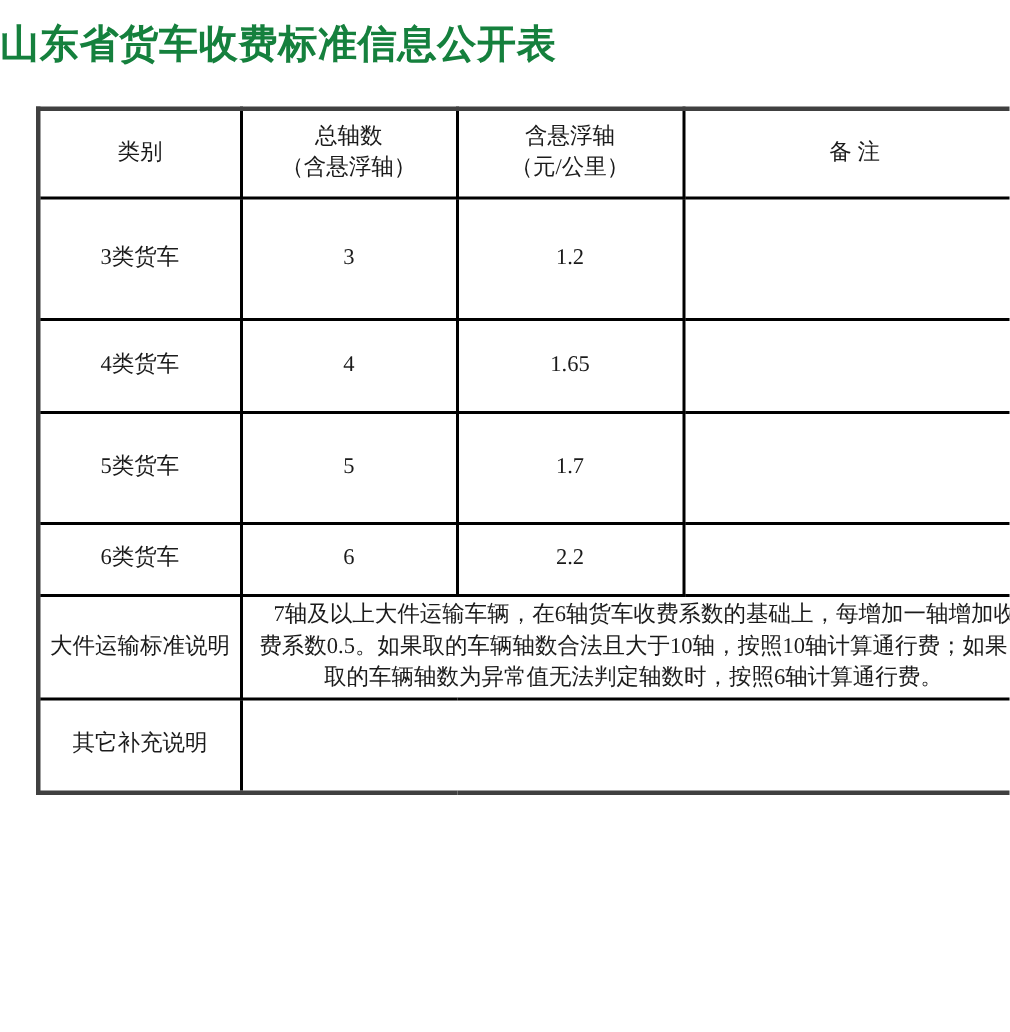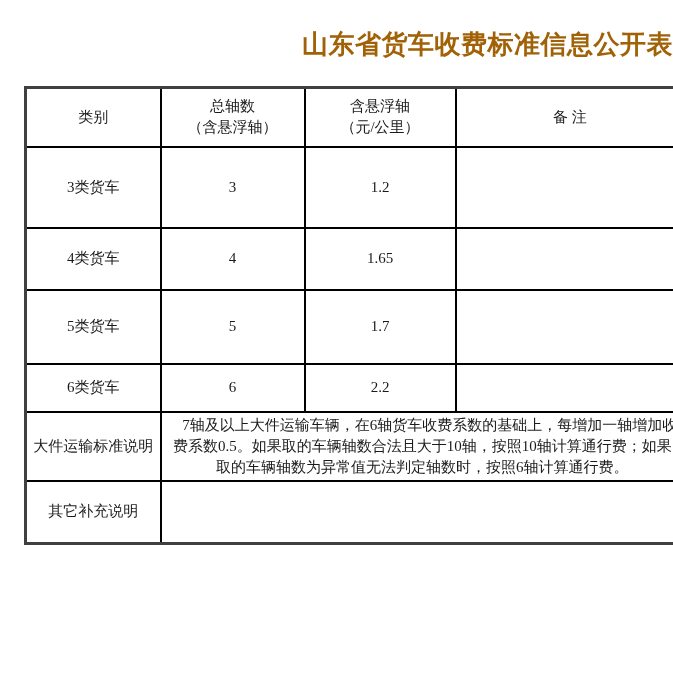--- a/index.html
+++ b/index.html
@@ -13,26 +13,26 @@
     overflow: hidden;
   }
   .page {
     width: 673px;
     height: 688px;
     background: #ffffff;
     position: relative;
   }
   .title {
     margin: 0;
-    padding-top: 27px;
-    text-align: right;
+    padding-top: 12px;
+    text-align: left;
     font-size: 26px;
     font-weight: bold;
     letter-spacing: 0.5px;
-    color: #a16207;
+    color: #15803d;
   }
   table.toll {
     border-collapse: collapse;
     table-layout: fixed;
     margin: 24px 0 0 24px;
     width: 659px;
     border: 3px solid #404040;
   }
   table.toll th, table.toll td {
     border: 2px solid #000000;

